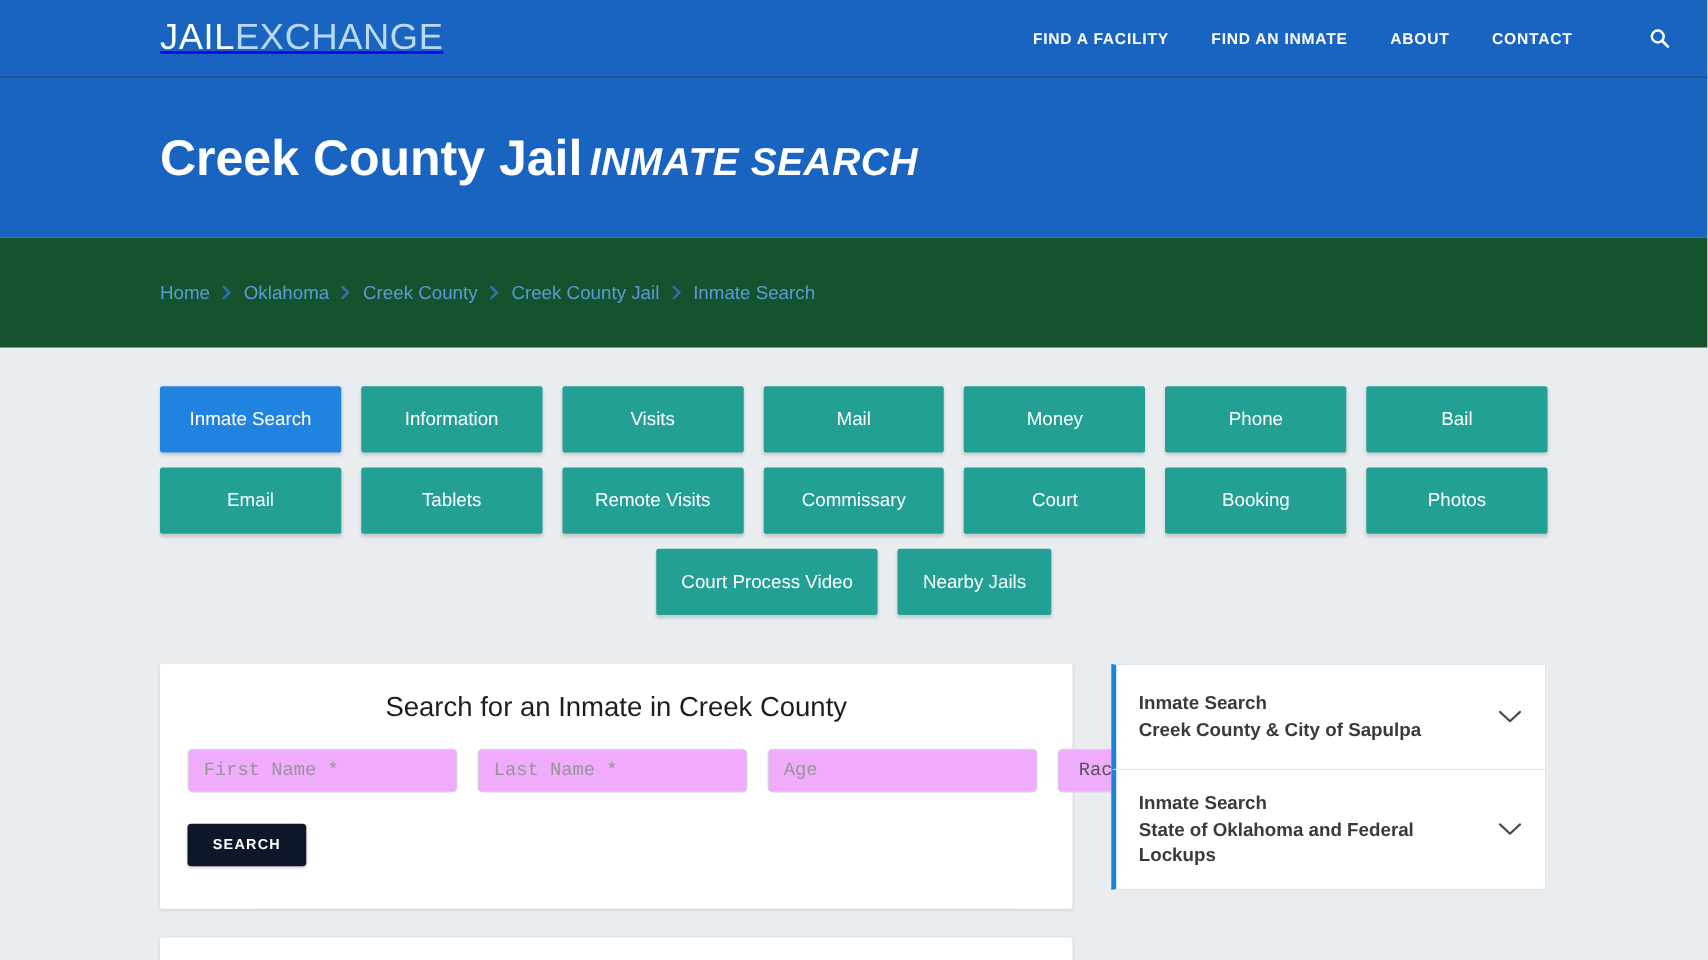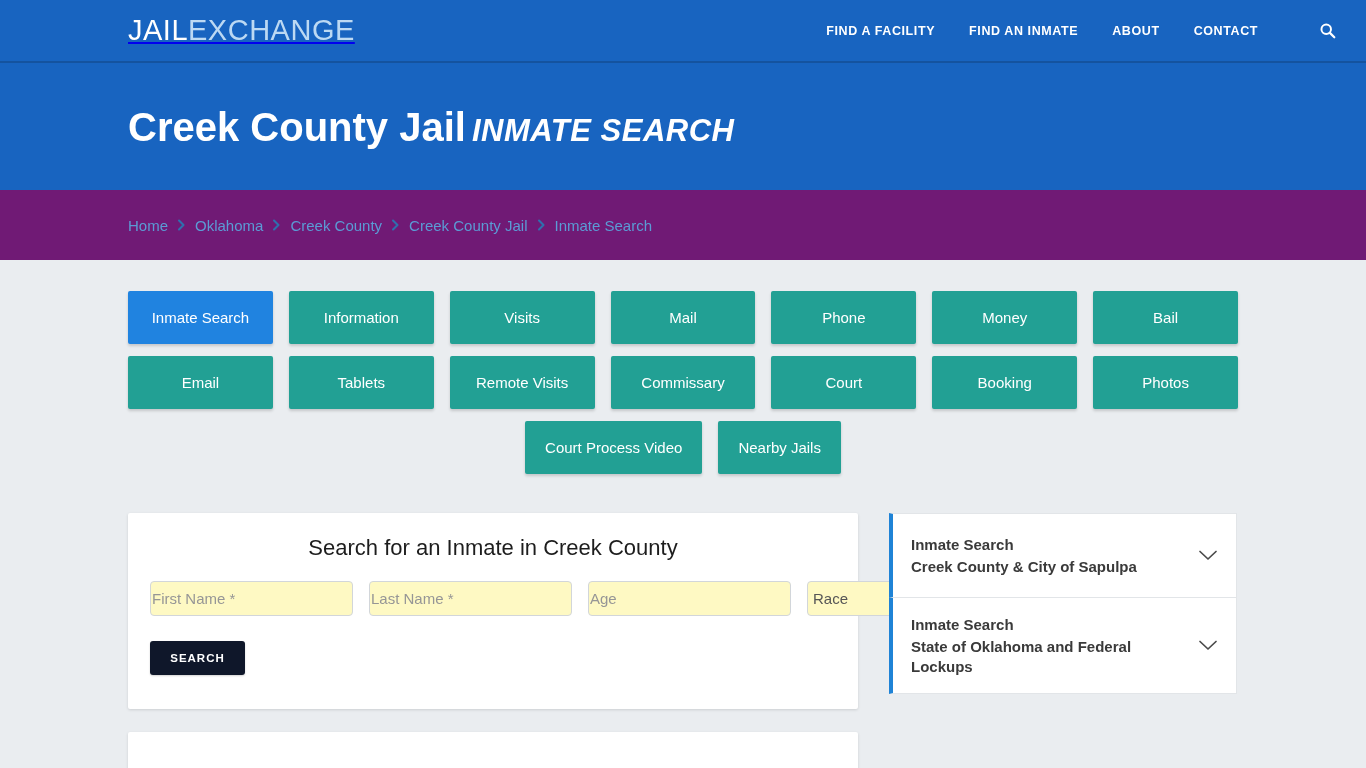--- a/index.html
+++ b/index.html
@@ -74,22 +74,22 @@
   .hero h1 .sub {
     font-size: 31px;
     font-style: italic;
     font-weight: bold;
     letter-spacing: 0.5px;
     margin-left: 6px;
   }
 
   
   .crumb-bar {
-    background: #701a75;
-    height: 70px;
+    background: #14532d;
+    height: 88px;
     display: flex;
     align-items: center;
     padding-left: 128px;
   }
   .crumbs { display: flex; align-items: center; }
   .crumb {
     color: #5b9bd5;
     font-size: 15px;
     text-decoration: none;
     white-space: nowrap;
@@ -155,25 +155,25 @@
     color: #1d1d1d;
   }
   .form-row {
     display: flex;
     gap: 16px;
   }
   .field {
     height: 35px;
     border: 1px solid #d2d6da;
     border-radius: 4px;
-    padding: 0 1px;
+    padding: 0 12px;
     font-size: 15px;
     color: #333;
-    background: #fef9c3;
-    font-family: Liberation Sans, sans-serif;
+    background: #f0abfc;
+    font-family: Liberation Mono, monospace;
     outline: none;
   }
   .field::placeholder { color: #969696; }
   .f-first { flex: 0 0 177px; }
   .f-last  { flex: 0 0 177px; }
   .f-age   { flex: 0 0 164px; }
   .f-race  { flex: 0 0 160px; color: #555; }
 
   .btn-search {
     margin-top: 25px;
@@ -282,22 +282,22 @@
 </div>
 
 <div class="page">
 
   <div class="tabs-wrap">
     <div class="tabs-row">
       <button class="tab active">Inmate Search</button>
       <button class="tab">Information</button>
       <button class="tab">Visits</button>
       <button class="tab">Mail</button>
+      <button class="tab">Money</button>
       <button class="tab">Phone</button>
-      <button class="tab">Money</button>
       <button class="tab">Bail</button>
     </div>
     <div class="tabs-row">
       <button class="tab">Email</button>
       <button class="tab">Tablets</button>
       <button class="tab">Remote Visits</button>
       <button class="tab">Commissary</button>
       <button class="tab">Court</button>
       <button class="tab">Booking</button>
       <button class="tab">Photos</button>

